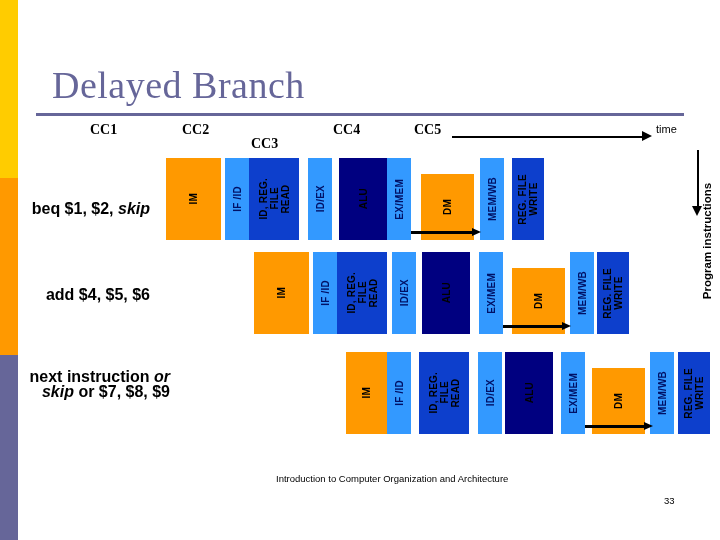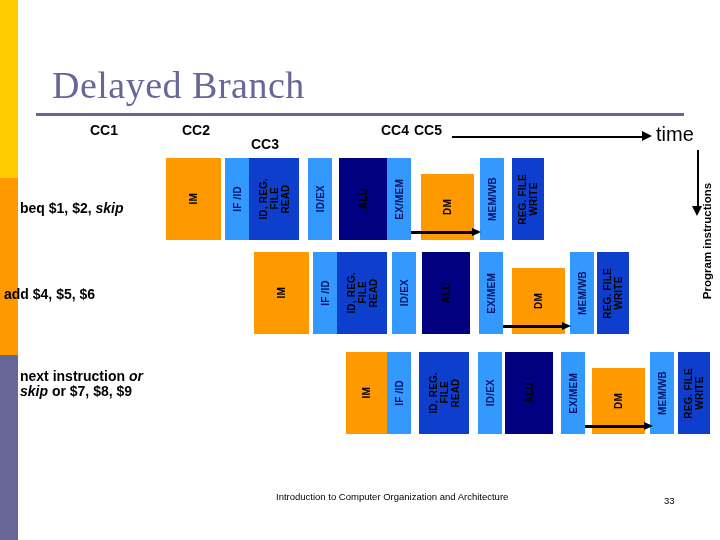--- a/index.html
+++ b/index.html
@@ -30,40 +30,41 @@
     position:absolute;left:36px;top:113px;width:648px;height:3px;
     background:#666699;
   }
 
   
   #cycle-row{position:absolute;left:0;top:122px;width:720px;height:20px;}
   .cc-label{
     position:absolute;top:0;
     font-size:14px;font-weight:bold;color:#000000;
     white-space:nowrap;
+    font-family:Liberation Serif, serif;
   }
   #time-arrow{
     position:absolute;top:131px;left:452px;width:200px;height:11px;
   }
   #time-arrow .shaft{position:absolute;left:0;top:5px;width:192px;height:2px;background:#000;}
   #time-arrow .head{
     position:absolute;right:0;top:0;width:0;height:0;
     border-top:5px solid transparent;border-bottom:5px solid transparent;
     border-left:10px solid #000;
   }
   #time-label{
     position:absolute;left:656px;top:123px;
-    font-size:20px;color:#000;white-space:nowrap;
+    font-size:11px;color:#000;white-space:nowrap;
   }
 
   
   .instr-label{
     position:absolute;
-    font-size:14px;font-weight:bold;color:#000;
-    line-height:15px;
+    font-size:16px;font-weight:bold;color:#000;
+    text-align:right;line-height:15px;
   }
   .instr-label .it{font-style:italic;}
 
   
   .stage{
     position:absolute;
     display:flex;align-items:center;justify-content:center;
     overflow:hidden;
     box-sizing:border-box;
   }
@@ -102,21 +103,21 @@
   }
   #prog-label{
     position:absolute;left:-58px;top:85px;width:170px;
     transform:rotate(-90deg);transform-origin:center center;
     text-align:center;
     font-size:11.5px;font-weight:bold;color:#000;white-space:nowrap;
   }
 
   
   #footer-text{
-    position:absolute;left:276px;top:491px;
+    position:absolute;left:276px;top:473px;
     font-size:9.5px;color:#000;white-space:nowrap;
   }
   #footer-page{
     position:absolute;left:664px;top:495px;
     font-size:9.5px;color:#000;
   }
 </style>
 </head>
 <body>
 
@@ -126,21 +127,21 @@
   <div class="band" id="band-purple"></div>
 </div>
 
 <div id="title">Delayed Branch</div>
 <div id="title-rule"></div>
 
 <div id="cycle-row">
     <div class="cc-label" style="left: 90px;">CC1</div>
     <div class="cc-label" style="left: 182px;">CC2</div>
     <div class="cc-label" style="left: 251px; margin-top: 14px;">CC3</div>
-    <div class="cc-label" style="left: 333px; margin-left: 48px;">CC4</div>
+    <div class="cc-label" style="left: 333px;">CC4</div>
     <div class="cc-label" style="left: 414px;">CC5</div>
   </div>
 <div id="time-arrow">
   <div class="shaft"></div>
   <div class="head"></div>
 </div>
 <div id="time-label">time</div>
 
 <div id="diagram">
     <div class="instr-label" style="left: 20px; top: 201px; width: 130px;">beq  $1, $2, <span class="it">skip</span></div>
@@ -171,21 +172,21 @@
       <span class="txt t-navy">MEM/WB</span>
     </div>
     <div class="stage c-midblue" style="left: 512px; top: 158px; width: 32px; height: 82px;">
       <span class="txt t-black">REG. FILE
 WRITE</span>
     </div>
     <div class="dm-arrow" style="left: 411px; top: 228px; width: 70px;">
       <div class="shaft" style="width: 61px;"></div>
       <div class="head"></div>
     </div>
-    <div class="instr-label" style="left: 4px; top: 287px; width: 130px;">add  $4, $5, $6</div>
+    <div class="instr-label" style="left: 20px; top: 287px; width: 130px;">add  $4, $5, $6</div>
     <div class="stage c-orange" style="left: 254px; top: 252px; width: 55px; height: 82px;">
       <span class="txt t-black">IM</span>
     </div>
     <div class="stage c-lightblue" style="left: 313px; top: 252px; width: 24px; height: 82px;">
       <span class="txt t-navy">IF /ID</span>
     </div>
     <div class="stage c-midblue" style="left: 337px; top: 252px; width: 50px; height: 82px;">
       <span class="txt t-black">ID, REG.
 FILE
 READ</span>

